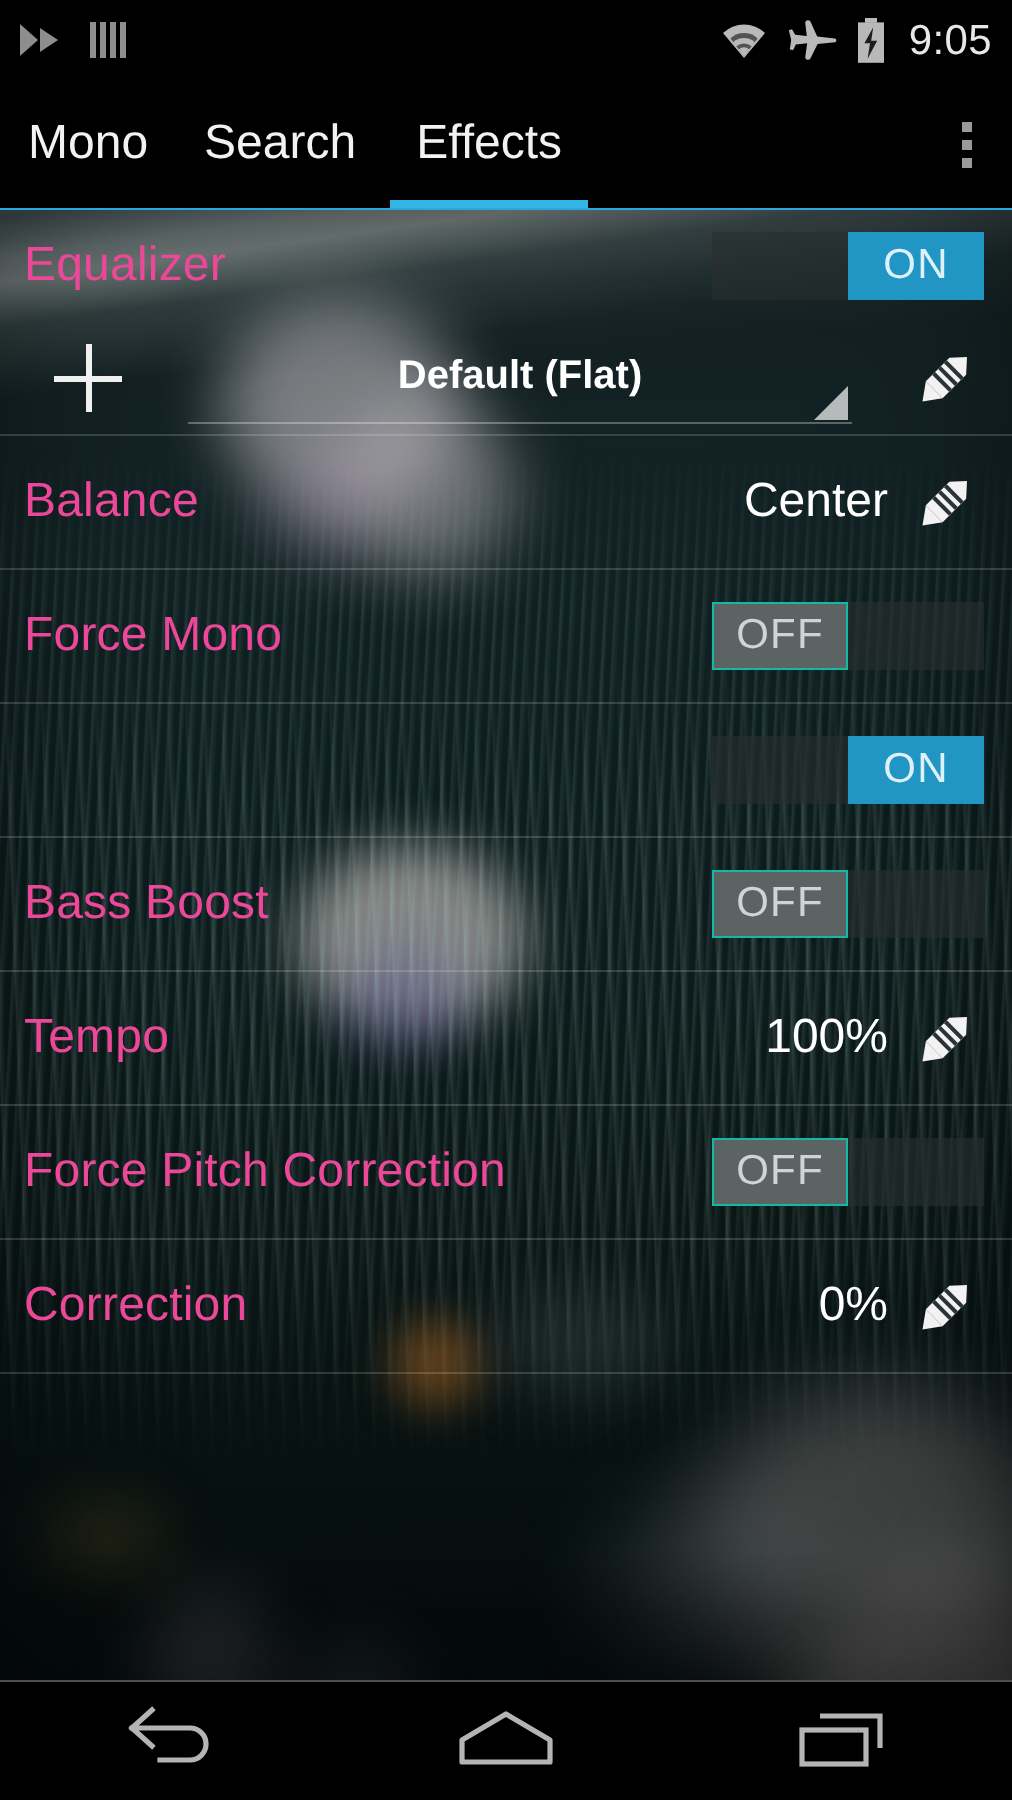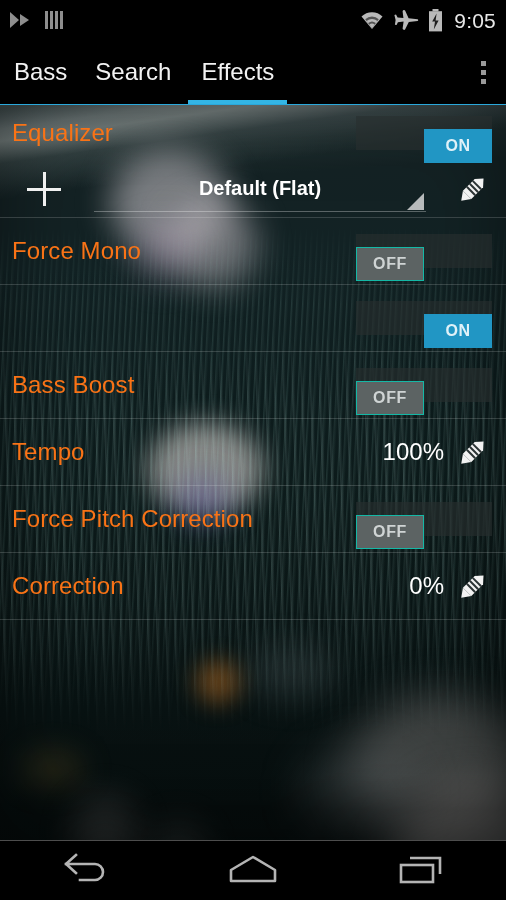--- a/index.html
+++ b/index.html
@@ -103,36 +103,36 @@
     background:linear-gradient(to bottom, rgba(0,0,0,0) 420px, rgba(0,0,0,.12) 560px, rgba(0,0,0,.26) 700px, rgba(0,0,0,.42) 735px);
   }
   .wp-vig { box-shadow: inset 0 0 90px 26px rgba(0,0,0,.46); }
 
   
   .list { position:absolute; top:105px; left:0; width:506px; z-index:10; }
   .row {
     position:relative; display:flex; align-items:center;
     padding:0 14px 0 12px; border-bottom:1px solid rgba(255,255,255,.16);
   }
-  .row .label { color:#f97316; font-size:24px; letter-spacing:.1px;text-align:center; }
+  .row .label { color:#ec4899; font-size:24px; letter-spacing:.1px;text-align:center; }
   .row .right { margin-left:auto; display:flex; align-items:center; gap:10px; }
   .row .value { color:#fff; font-size:24px; }
 
   .r-eq   { height:113px; align-items:flex-start; padding-top:0; flex-wrap:wrap; }
   .r-std  { height:67px; }
 
   .eq-top { width:100%; height:56px; display:flex; align-items:center; }
   .eq-bot { width:100%; height:56px; display:flex; align-items:center; gap:24px; }
 
   
   .switch { position:relative; width:136px; height:34px; background:rgba(40,46,46,.62); }
   .switch .thumb {
-    position:absolute; top:13px; width:68px; height:34px;
+    position:absolute; top:0; width:68px; height:34px;
     display:flex; align-items:center; justify-content:center;
-    font-size:16px; letter-spacing:.6px;font-weight:bold;
+    font-size:21px; letter-spacing:.6px;
   }
   .switch.on  .thumb { right:0; background:#2196c4; color:#dff1f8; }
   .switch.off .thumb { left:0;  background:#5c6363; color:#cfd4d4; border:1px solid #14b8a6; }
 
   
   .plus { position:relative; width:44px; height:44px; margin-left:10px; flex:none; }
   .plus:before, .plus:after { content:""; position:absolute; background:#f0f0f0; }
   .plus:before { left:5px; right:5px; top:21px; height:3px; }
   .plus:after  { top:5px; bottom:5px; left:21px; width:3px; }
 
@@ -225,21 +225,21 @@
           <rect x="1" y="2.2" width="13" height="20.2" fill="#b9b9b9"></rect>
           <polygon points="8.6,4.6 4.2,12.6 7.0,12.6 5.8,20.4 10.6,11.4 7.6,11.4" fill="#1d1d1d"></polygon>
         </svg>
       </span>
       <span class="sb-time">9:05</span>
     </div>
   </div>
 
   <div class="tabbar">
     <div class="tab t1">
-      <span>Bass</span>
+      <span>Mono</span>
 
     </div>
     <div class="tab t2">
       <span>Search</span>
 
     </div>
     <div class="tab t3 active">
       <span>Effects</span>
       <span class="underline"></span>
     </div>
@@ -273,20 +273,35 @@
             <polygon points="16,3.5 21,9 21,23 11,23 11,9" fill="#f2f2f2"></polygon>
             <polygon points="11,23 21,23 16,30" fill="#f2f2f2"></polygon>
             <rect x="11" y="10.5" width="10" height="1.7" fill="#2b3334"></rect>
             <rect x="11" y="14.0" width="10" height="1.7" fill="#2b3334"></rect>
             <rect x="11" y="17.5" width="10" height="1.7" fill="#2b3334"></rect>
           </g>
         </svg>
       </div>
     </div>
 
+    <div class="row r-std">
+      <span class="label">Balance</span>
+      <div class="right">
+        <span class="value">Center</span>
+        <svg class="pencil" viewBox="0 0 32 32">
+          <g transform="rotate(45 16 16)">
+            <polygon points="16,3.5 21,9 21,23 11,23 11,9" fill="#f2f2f2"></polygon>
+            <polygon points="11,23 21,23 16,30" fill="#f2f2f2"></polygon>
+            <rect x="11" y="10.5" width="10" height="1.7" fill="#2b3334"></rect>
+            <rect x="11" y="14.0" width="10" height="1.7" fill="#2b3334"></rect>
+            <rect x="11" y="17.5" width="10" height="1.7" fill="#2b3334"></rect>
+          </g>
+        </svg>
+      </div>
+    </div>
 
     <div class="row r-std">
       <span class="label">Force Mono</span>
       <div class="right">
         <div class="switch off">
           <span class="thumb">OFF</span>
         </div>
       </div>
     </div>
 

